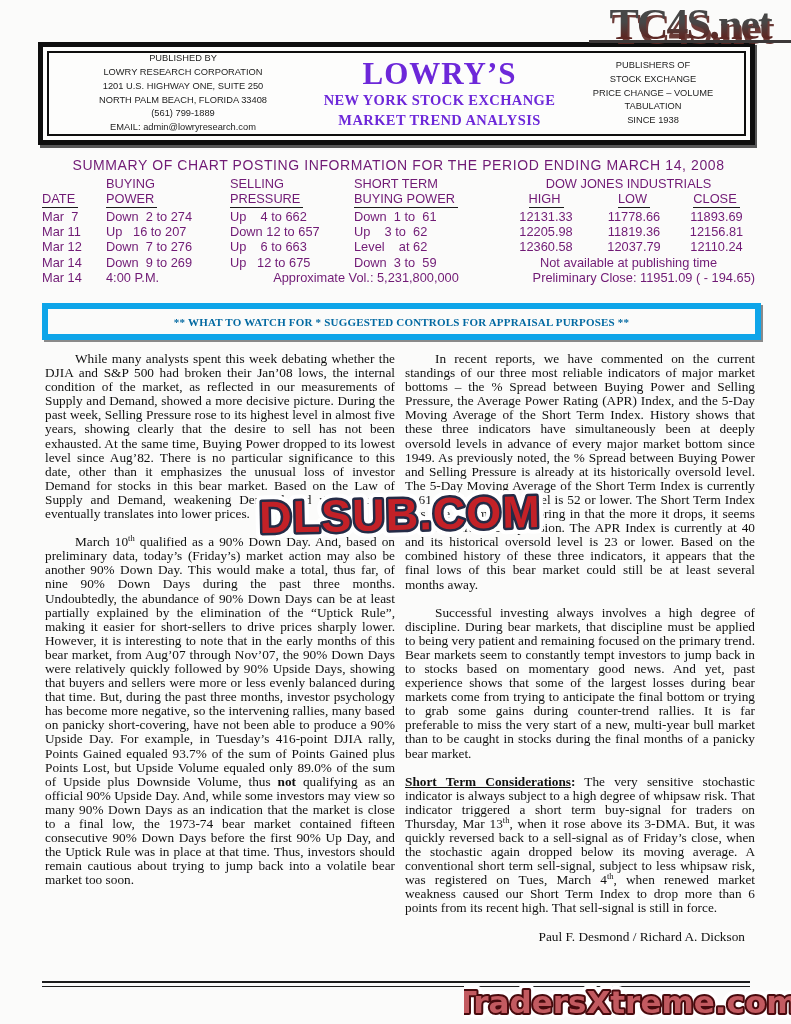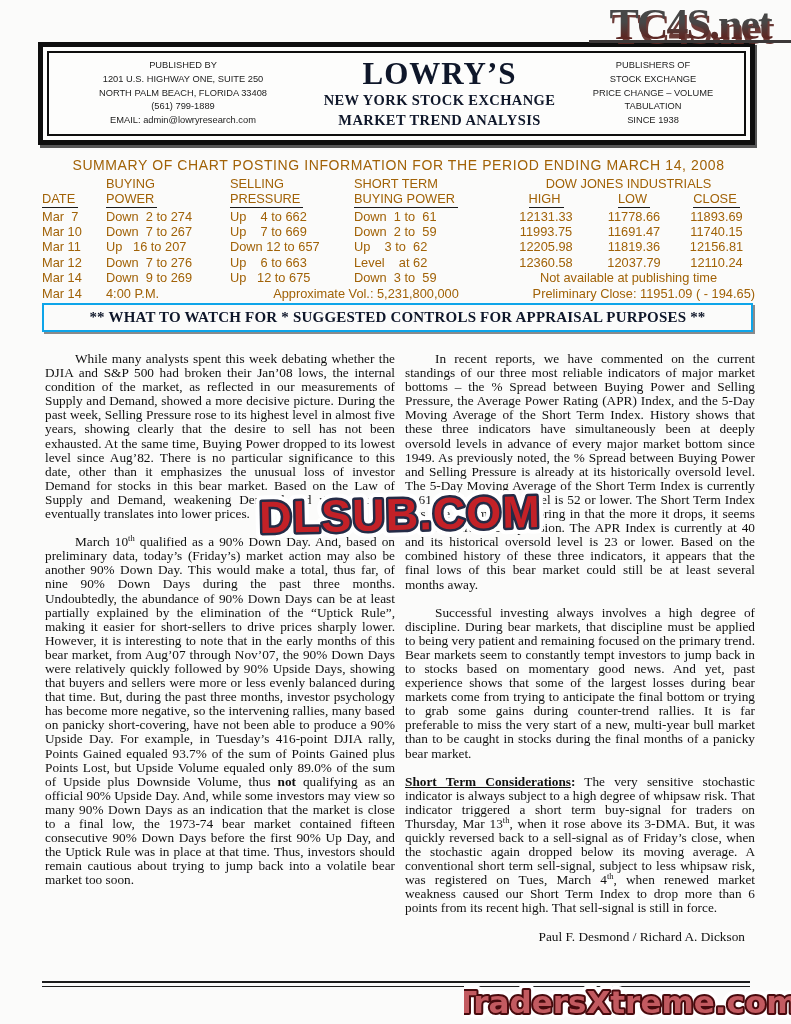--- a/index.html
+++ b/index.html
@@ -6,37 +6,37 @@
   body{background:#fbfbfa;position:relative;color:#141414;}
   .abs{position:absolute;}
 
   
   .header-box{left:38px;top:42px;width:707px;height:93px;border:5px solid #0e0e0e;
     box-shadow:2px 3px 0 rgba(45,45,45,.8);background:#fdfdfc;}
   .header-inner{position:absolute;inset:4px;border:2px solid #0e0e0e;display:flex;align-items:center;}
   .h-side{font-family:"Liberation Sans",sans-serif;font-size:9.3px;line-height:1.5;text-align:center;color:#1c1c1c;}
   .h-left{width:268px;}
   .h-right{width:182px;}
-  .h-center{flex:1;text-align:center;font-family:"Liberation Serif",serif;color:#0f172a;}
+  .h-center{flex:1;text-align:center;font-family:"Liberation Serif",serif;color:#6d28d9;}
   .h-title{font-size:31px;font-weight:bold;letter-spacing:1px;line-height:1.0;}
   .h-sub{font-size:14.5px;font-weight:bold;letter-spacing:.4px;margin-top:3px;text-align:center;}
 
   
-  .summary{left:42px;top:157px;width:713px;font-family:"Liberation Sans",sans-serif;color:#a16207;}
+  .summary{left:42px;top:157px;width:713px;font-family:"Liberation Sans",sans-serif;color:#701a75;}
   .summary-title{text-align:center;font-size:14px;letter-spacing:.6px;}
   table.sumtab{border-collapse:collapse;width:100%;font-size:12.8px;margin-top:3px;table-layout:fixed;}
   table.sumtab td{padding:0;height:15.4px;white-space:pre;overflow:visible;margin-top:12px;}
   td.c{text-align:center;}
   td.r{text-align:right;}
   .hul{display:inline-block;border-bottom:1.5px solid #1a1a1a;padding:0 3px 1px 0;}
 
   
-  .banner{left:42px;top:303px;width:707px;height:25px;border:2px solid #0ea5e9;
+  .banner{left:42px;top:303px;width:707px;height:25px;border:6px solid #0ea5e9;
     box-shadow:2px 2px 0 #8a8a8a;display:flex;align-items:center;justify-content:center;
-    font-family:"Liberation Serif",serif;font-weight:bold;font-size:15px;letter-spacing:.2px;color:#0f172a;}
+    font-family:"Liberation Serif",serif;font-weight:bold;font-size:11px;letter-spacing:.2px;color:#0369a1;}
 
   
   .columns{left:45px;top:338px;width:711px;display:flex;gap:10px;
     font-family:"Liberation Serif",serif;font-size:13.3px;line-height:14.1px;
     text-align:justify;color:#101010;}
   .col{width:350px;}
   .col p{margin:14px 0 14px 0;}
   .col p.indent{text-indent:30px;}
   .col sup{font-size:8.5px;line-height:0;vertical-align:super;}
   .signature{text-align:right;padding-right:10px;}
@@ -51,20 +51,21 @@
   .wm-mid{left:247px;top:485px;}
   .wm-bot{left:464px;top:979px;}
 </style>
 </head>
 <body>
 
 <div class="abs header-box">
   <div class="header-inner">
     <div class="h-side h-left">
       <div>PUBLISHED BY</div>
+      <div>LOWRY RESEARCH CORPORATION</div>
       <div>1201 U.S. HIGHWAY ONE, SUITE 250</div>
       <div>NORTH PALM BEACH, FLORIDA 33408</div>
       <div>(561) 799-1889</div>
       <div>EMAIL:  admin@lowryresearch.com</div>
     </div>
     <div class="h-center">
       <div class="h-title">LOWRY’S</div>
       <div class="h-sub">NEW YORK STOCK EXCHANGE</div>
       <div class="h-sub">MARKET TREND ANALYSIS</div>
     </div>
@@ -108,29 +109,20 @@
       <td class="c"><span class="hul">CLOSE</span></td>
     </tr>
     <tr>
       <td>Mar  7</td>
       <td>Down  2 to 274</td>
       <td>Up    4 to 662</td>
       <td>Down  1 to  61</td>
       <td class="c">12131.33</td>
       <td class="c">11778.66</td>
       <td class="c">11893.69</td>
-    </tr>
-    <tr>
-      <td>Mar 10</td>
-      <td>Down  7 to 267</td>
-      <td>Up    7 to 669</td>
-      <td>Down  2 to  59</td>
-      <td class="c">11993.75</td>
-      <td class="c">11691.47</td>
-      <td class="c">11740.15</td>
     </tr>
     <tr>
       <td>Mar 11</td>
       <td>Up   16 to 207</td>
       <td>Down 12 to 657</td>
       <td>Up    3 to  62</td>
       <td class="c">12205.98</td>
       <td class="c">11819.36</td>
       <td class="c">12156.81</td>
     </tr>

